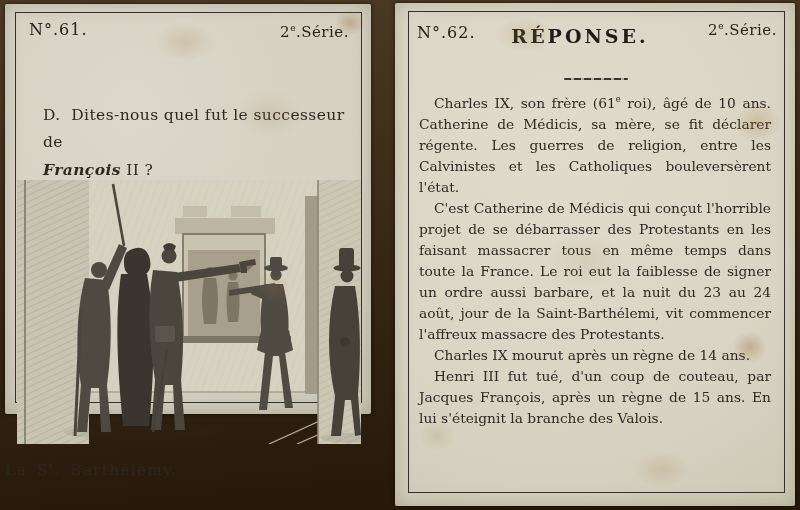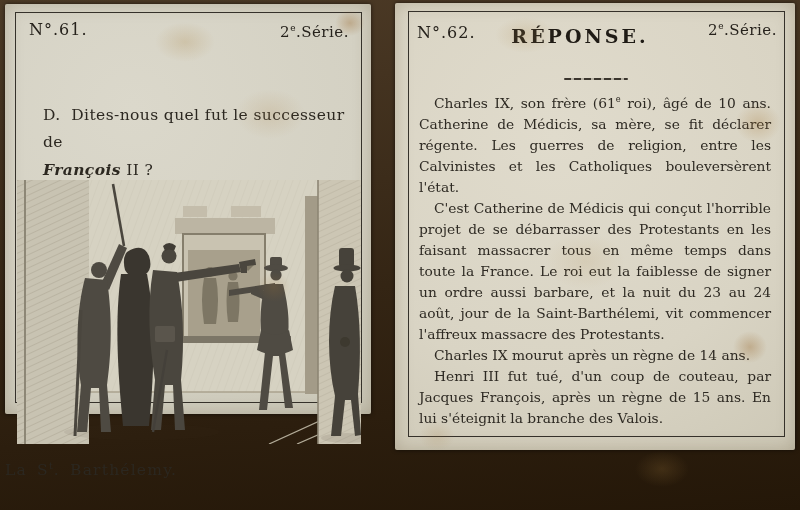--- a/index.html
+++ b/index.html
@@ -12,21 +12,21 @@
   .card{
     position:absolute;
     box-shadow:inset 0 0 18px rgba(90,70,40,.25), 0 0 4px rgba(0,0,0,.6);
     border-radius:2px;
   }
   .card-left{
     left:5px;top:4px;width:366px;height:410px;
     background:radial-gradient(circle at 35% 25%, #dbd8cb 0%, #d4d1c3 60%, #c9c6b6 100%);
   }
   .card-right{
-    left:395px;top:3px;width:400px;height:447px;
+    left:395px;top:3px;width:400px;height:503px;
     background:radial-gradient(circle at 40% 30%, #e0dbcc 0%, #d9d4c4 60%, #cdc8b6 100%);
   }
   .frame{
     position:absolute;border:1.5px solid #35312a;pointer-events:none;
   }
   .frame-left{left:10px;top:8px;right:9px;bottom:11px;}
   .frame-right{left:13px;top:8px;right:10px;bottom:13px;}
   .hdr-num{
     position:absolute;font-size:16px;letter-spacing:1px;color:#26221c;
   }

